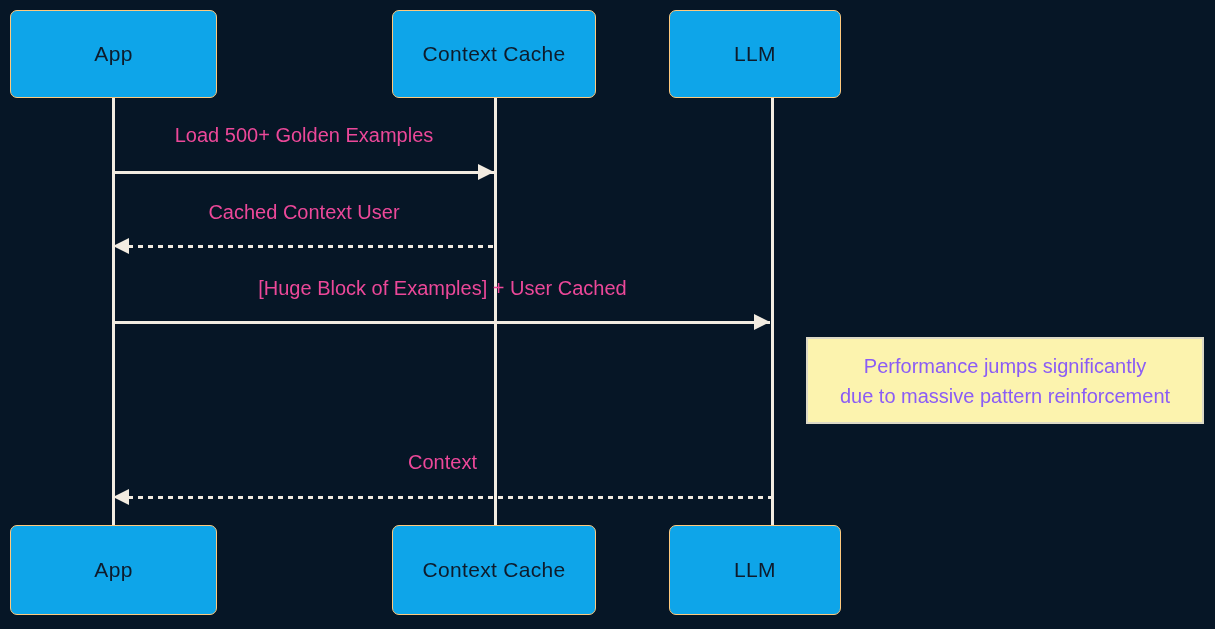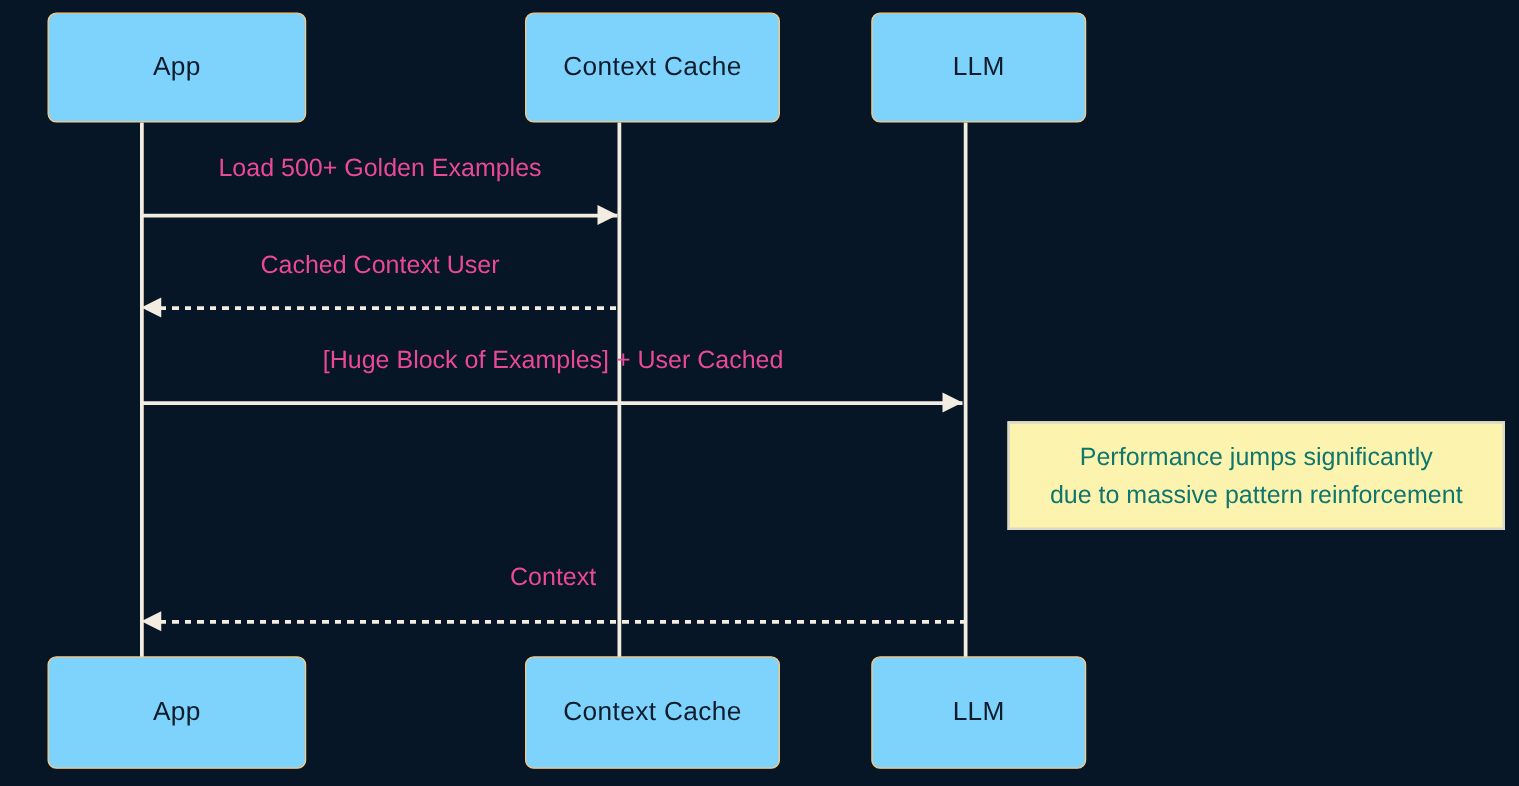--- a/index.html
+++ b/index.html
@@ -21,32 +21,31 @@
     top: 98px;
     height: 428px;
     width: 3px;
     background: #f2ece1;
     z-index: 1;
   }
   
   .actor {
     position: absolute;
     height: 88px;
-    background: #7dd3fc;
+    background: #0ea5e9;
     border: 1px solid #ffc97d;
     border-radius: 7px;
     display: flex;
     align-items: center;
     justify-content: center;
     color: #0e1b2b;
     font-size: 21px;
     letter-spacing: 0.3px;
     z-index: 3;
     box-sizing: border-box;
-    margin-left: 28px;
   }
   .actor-top { top: 10px; }
   .actor-bottom { top: 525px; height: 90px; }
   .actor-app { left: 10px; width: 207px; }
   .actor-cc  { left: 392px; width: 204px; }
   .actor-llm { left: 669px; width: 172px; }
   
   .msg-label {
     position: absolute;
     text-align: center;
@@ -86,21 +85,21 @@
     top: 337px;
     width: 398px;
     height: 87px;
     background: #fcf3ae;
     border: 2px solid #dcd9c6;
     box-sizing: border-box;
     display: flex;
     flex-direction: column;
     align-items: center;
     justify-content: center;
-    color: #0f766e;
+    color: #8b5cf6;
     font-size: 20px;
     line-height: 30px;
     text-align: center;
     z-index: 4;
   }
 </style>
 </head>
 <body>
 
 <div class="stage">

